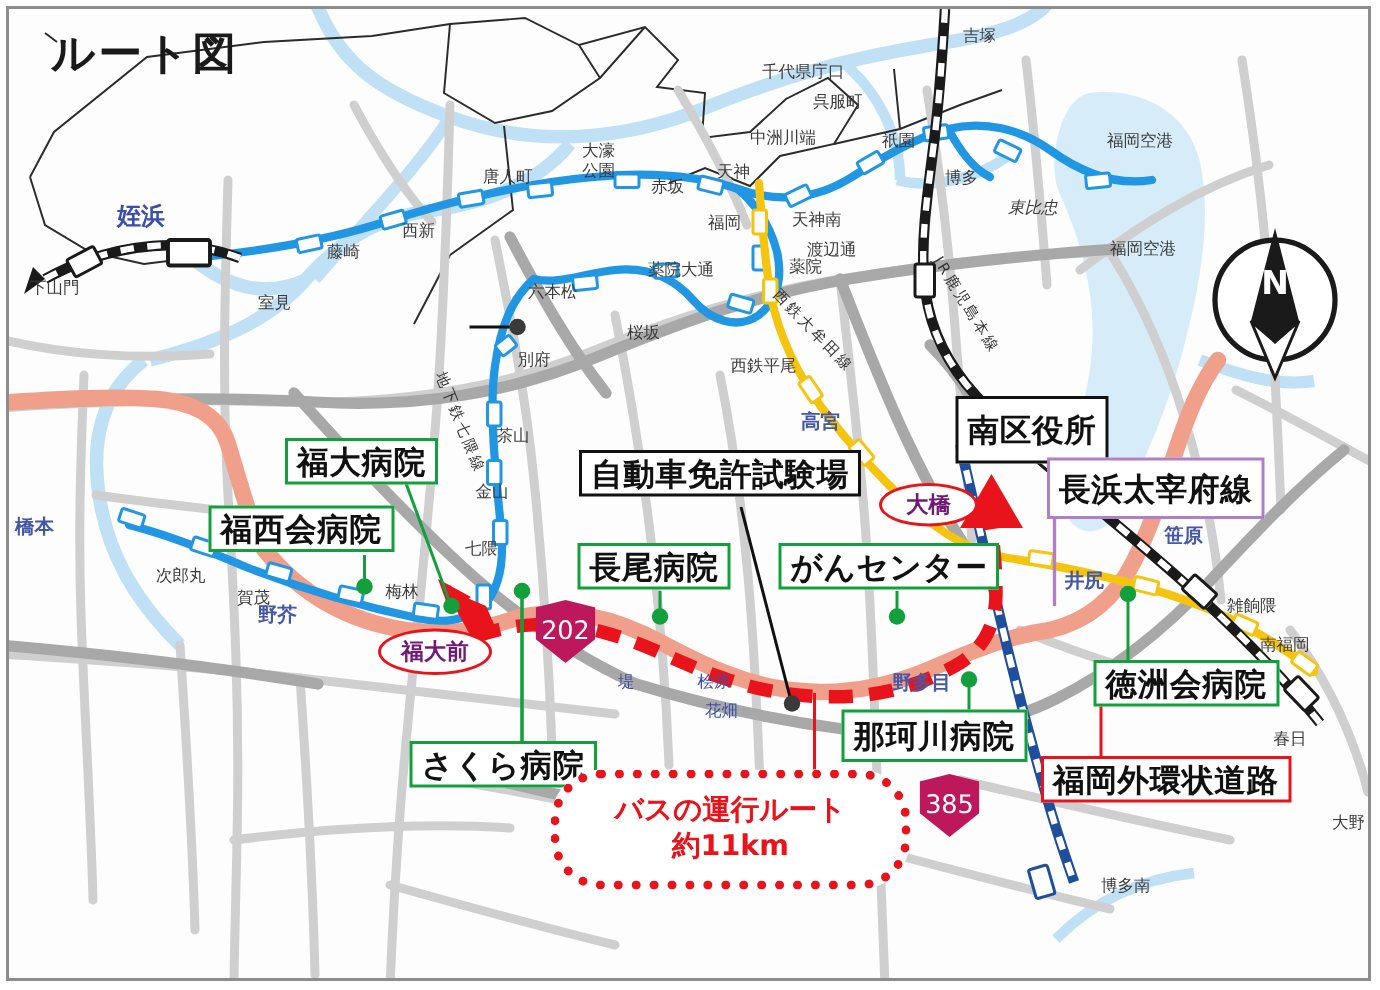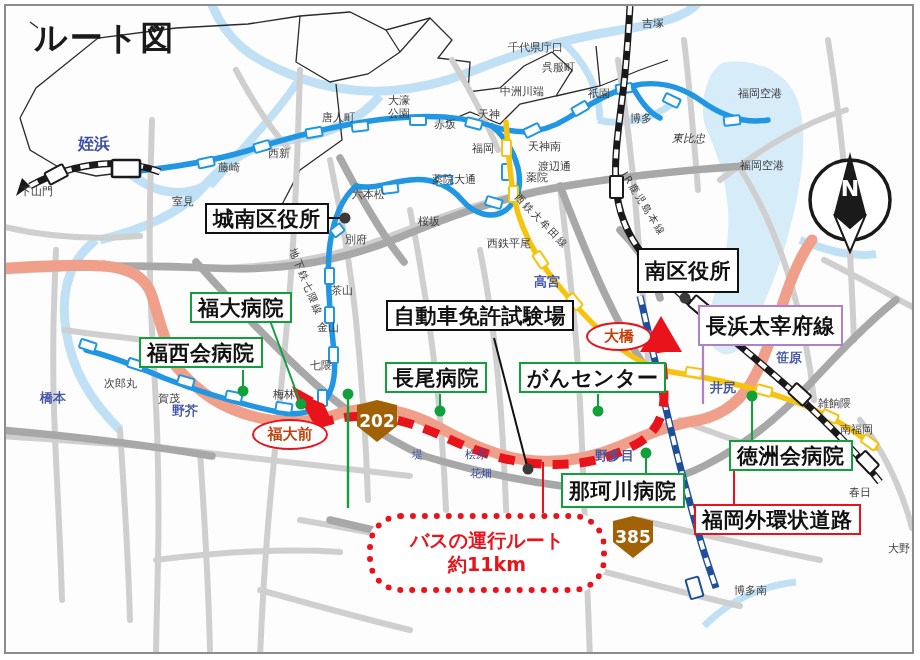--- a/index.html
+++ b/index.html
@@ -30,42 +30,42 @@
     display:flex;align-items:center;justify-content:center;
     letter-spacing:0.5px;
   }
   .box-green{border:2.5px solid #12a03c;font-size:21px;padding:1px 6px;}
   .box-black{border:2.5px solid #111;font-size:21px;padding:1px 6px;}
   .box-red{border:2.5px solid #e8131b;font-size:21px;padding:1px 6px;}
   .box-purple{border:2.5px solid #b07fc6;font-size:21px;padding:1px 6px;}
 
   .oval-red{
     position:absolute;border:2.2px solid #e8131b;border-radius:50%;
-    background:#ffffff;color:#c2410c;font-size:15px;font-weight:bold;
+    background:#ffffff;color:#701a75;font-size:15px;font-weight:bold;
     display:flex;align-items:center;justify-content:center;white-space:nowrap;
   }
 
   
   #routebubble{
     position:absolute;left:367px;top:513px;width:228px;height:68px;
     border:6px dotted #e8131b;border-radius:34px;background:#ffffff;
     display:flex;flex-direction:column;align-items:center;justify-content:center;
     color:#e8131b;font-size:19px;font-weight:bold;line-height:1.25;
   }
 
   
   .shield{
     position:absolute;width:40px;height:42px;
-    background:#a16207;color:#fff;font-weight:bold;font-size:17px;
+    background:#be185d;color:#fff;font-weight:normal;font-size:17px;
     display:flex;align-items:center;justify-content:center;
     clip-path:polygon(50% 0%,100% 12%,100% 62%,50% 100%,0% 62%,0% 12%);
     border-radius:4px;
   }
   #title{
-    position:absolute;left:34px;top:16px;font-size:33px;font-weight:bold;
+    position:absolute;left:34px;top:16px;font-size:29px;font-weight:bold;
     color:#1a1a1a;letter-spacing:2px;
   }
 </style>
 </head>
 <body>
 
 <div id="stage">
   <div id="frame"></div>
 
   <svg id="mapsvg" viewBox="0 0 920 660">
@@ -319,36 +319,36 @@
   <div class="lbl railtxt" style="left:297px;top:247px;transform:rotate(68deg);transform-origin:left top;letter-spacing:2px;">地下鉄七隈線</div>
   <div class="lbl railtxt" style="left:628px;top:170px;transform:rotate(58deg);transform-origin:left top;letter-spacing:2px;">JR鹿児島本線</div>
   <div class="lbl railtxt" style="left:520px;top:192px;transform:rotate(46deg);transform-origin:left top;letter-spacing:2px;">西鉄大牟田線</div>
 
   <div class="shield" style="left:357px;top:400px;">202</div>
   <div class="shield" style="left:613px;top:516px;">385</div>
 
   <div class="oval-red" style="left:252px;top:419px;width:72px;height:27px;">福大前</div>
   <div class="oval-red" style="left:586px;top:322px;width:62px;height:25px;">大橋</div>
 
-  <div class="box box-black" style="left:205px;top:203px;height:31px;">城南区役所</div>
 
   <div class="box box-green" style="left:190px;top:292px;height:31px;">福大病院</div>
 
   <div class="box box-green" style="left:139px;top:337px;height:31px;">福西会病院</div>
 
+  <div class="box box-green" style="left:273px;top:494px;height:31px;">さくら病院</div>
 
   <div class="box box-green" style="left:385px;top:362px;height:31px;">長尾病院</div>
 
   <div class="box box-black" style="left:386px;top:300px;height:31px;">自動車免許試験場</div>
 
   <div class="box box-green" style="left:519px;top:362px;height:31px;">がんセンター</div>
 
   <div class="box box-green" style="left:561px;top:473px;height:35px;">那珂川病院</div>
 
-  <div class="box box-black" style="left:637px;top:248px;height:45px;">南区役所</div>
+  <div class="box box-black" style="left:637px;top:264px;height:45px;">南区役所</div>
 
   <div class="box box-purple" style="left:698px;top:305px;height:41px;">長浜太宰府線</div>
 
   <div class="box box-green" style="left:729px;top:440px;height:31px;">徳洲会病院</div>
 
   <div class="box box-red" style="left:694px;top:504px;height:31px;">福岡外環状道路</div>
 
   <div id="routebubble">
     <div>バスの運行ルート</div>
     <div>約11km</div>
@@ -379,22 +379,22 @@
       <div class="lbl sta" style="left: 538px; top: 161px;">渡辺通</div>
       <div class="lbl sta" style="left: 526px; top: 172px;">薬院</div>
       <div class="lbl sta" style="left: 432px; top: 174px;">薬院大通</div>
       <div class="lbl sta" style="left: 352px; top: 189px;">六本松</div>
       <div class="lbl sta" style="left: 418px; top: 216px;">桜坂</div>
       <div class="lbl sta" style="left: 487px; top: 238px;">西鉄平尾</div>
       <div class="lbl sta" style="left: 345px; top: 234px;">別府</div>
       <div class="lbl sta" style="left: 331px; top: 285px;">茶山</div>
       <div class="lbl sta" style="left: 317px; top: 322px;">金山</div>
       <div class="lbl sta" style="left: 310px; top: 360px;">七隈</div>
-      <div class="lbl sta" style="left: 273px; top: 389px;">梅林</div>
-      <div class="lbl sta-mid" style="left: 40px; top: 345px; margin-top: 46px;">橋本</div>
+      <div class="lbl sta" style="left: 257px; top: 389px;">梅林</div>
+      <div class="lbl sta-mid" style="left: 10px; top: 345px;">橋本</div>
       <div class="lbl sta" style="left: 104px; top: 378px;">次郎丸</div>
       <div class="lbl sta" style="left: 158px; top: 393px;">賀茂</div>
       <div class="lbl sta-mid" style="left: 172px; top: 404px;">野芥</div>
       <div class="lbl sta-blue" style="left: 412px; top: 449px;">堤</div>
       <div class="lbl sta-blue" style="left: 465px; top: 449px;">桧原</div>
       <div class="lbl sta-blue" style="left: 470px; top: 468px;">花畑</div>
       <div class="lbl sta-mid" style="left: 595px; top: 449px;">野多目</div>
       <div class="lbl sta-mid" style="left: 534px; top: 275px;">高宮</div>
       <div class="lbl sta-mid" style="left: 710px; top: 381px;">井尻</div>
       <div class="lbl sta-mid" style="left: 776px; top: 351px;">笹原</div>

